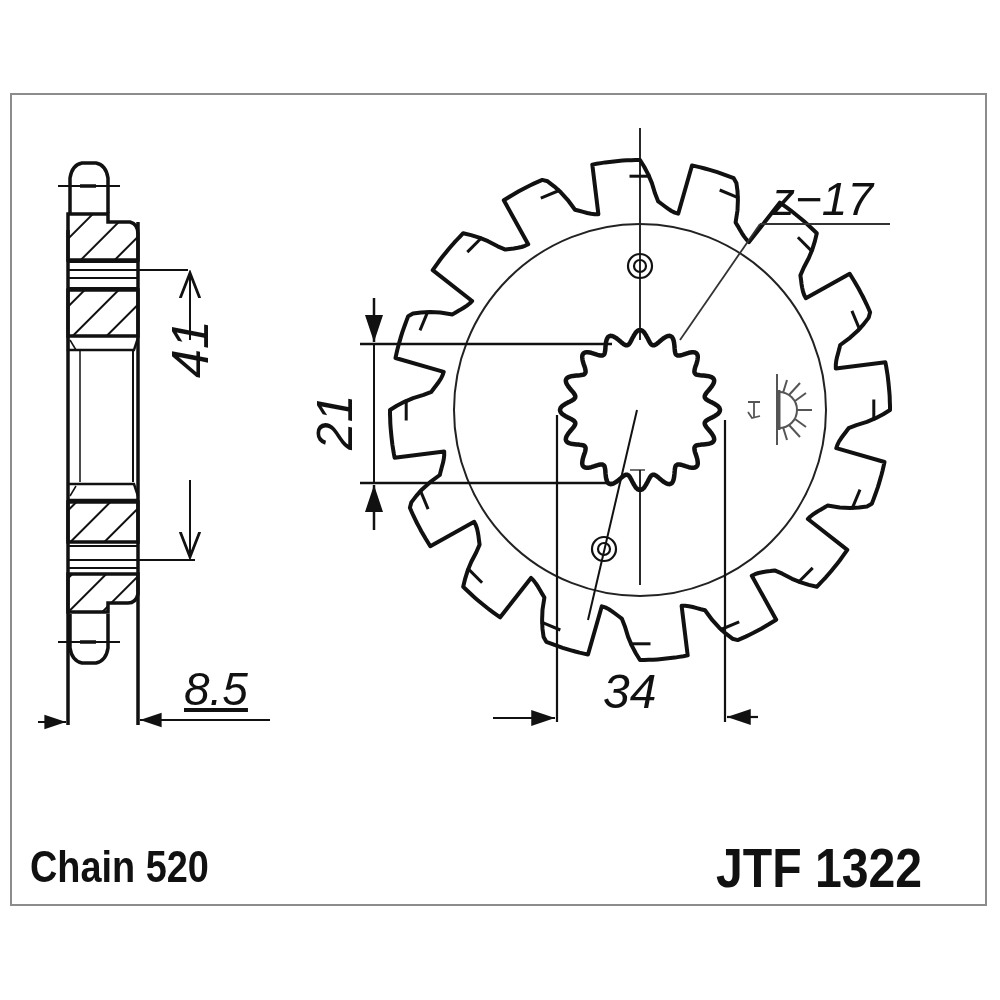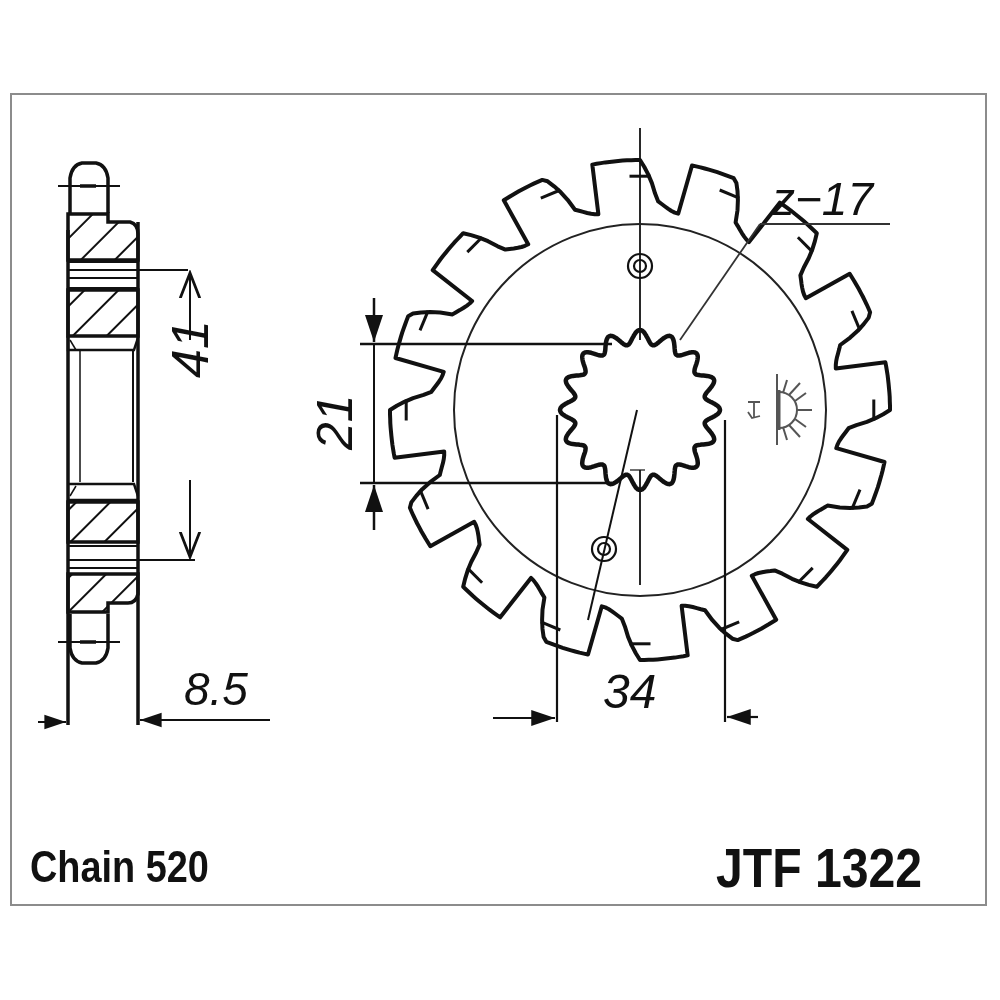--- a/index.html
+++ b/index.html
@@ -8,21 +8,21 @@
   .frame { position: absolute; left: 10px; top: 93px; width: 977px; height: 813px;
            border: 2px solid #8c8c8c; box-sizing: border-box; }
   .label { position: absolute; font-family: "Liberation Sans", sans-serif; font-weight: bold;
            color: #111; transform: scaleX(0.86); transform-origin: left top; white-space: nowrap; }
   .chain-label { left: 30px; top: 842px; font-size: 44px; }
   .part-label { left: 716px; top: 835px; font-size: 56px; }
   .dim { position: absolute; font-family: "Liberation Sans", sans-serif; color: #111;
          font-style: italic; white-space: nowrap; }
   .dim-41 { left: 160px; top: 378px; font-size: 52px; transform: rotate(-90deg); transform-origin: left top; }
   .dim-21 { left: 306px; top: 450px; font-size: 50px; transform: rotate(-90deg); transform-origin: left top; }
-  .dim-85 { left: 184px; top: 662px; font-size: 46px; }
+  .dim-85 { left: 184px; top: 662px; font-size: 46px; text-decoration: underline; }
   .dim-23 { left: 603px; top: 664px; font-size: 48px; }
   .dim-z { left: 772px; top: 172px; font-size: 46px; }
 </style>
 </head>
 <body>
 
 <div id="stage">
   <div class="frame"></div>
 
   <svg width="1000" height="1000" viewBox="0 0 1000 1000" style="position:absolute;left:0;top:0">

